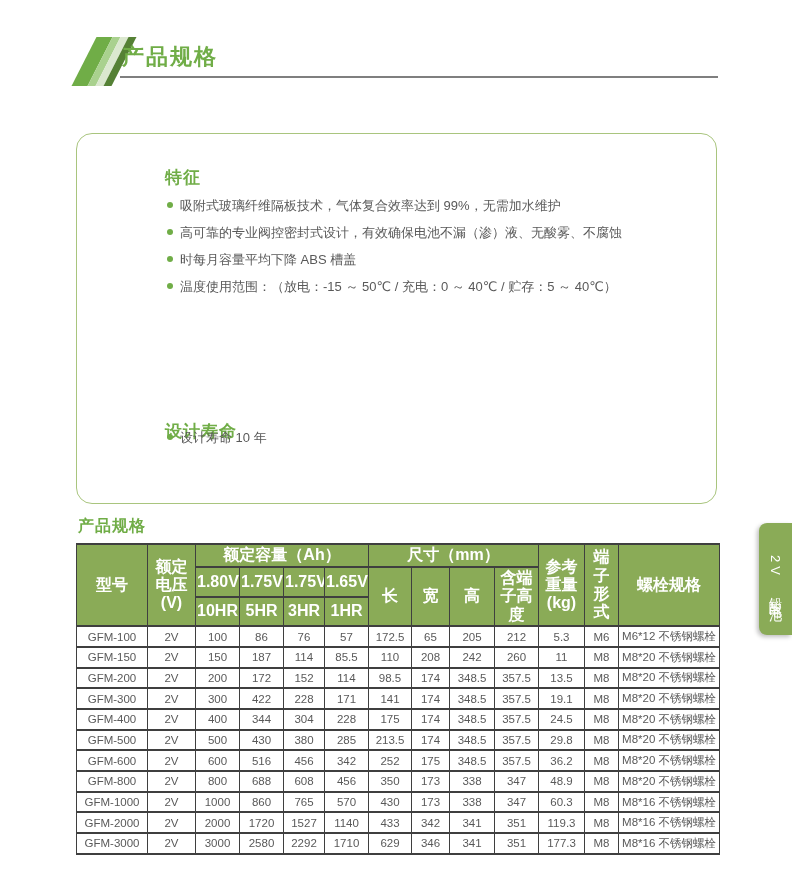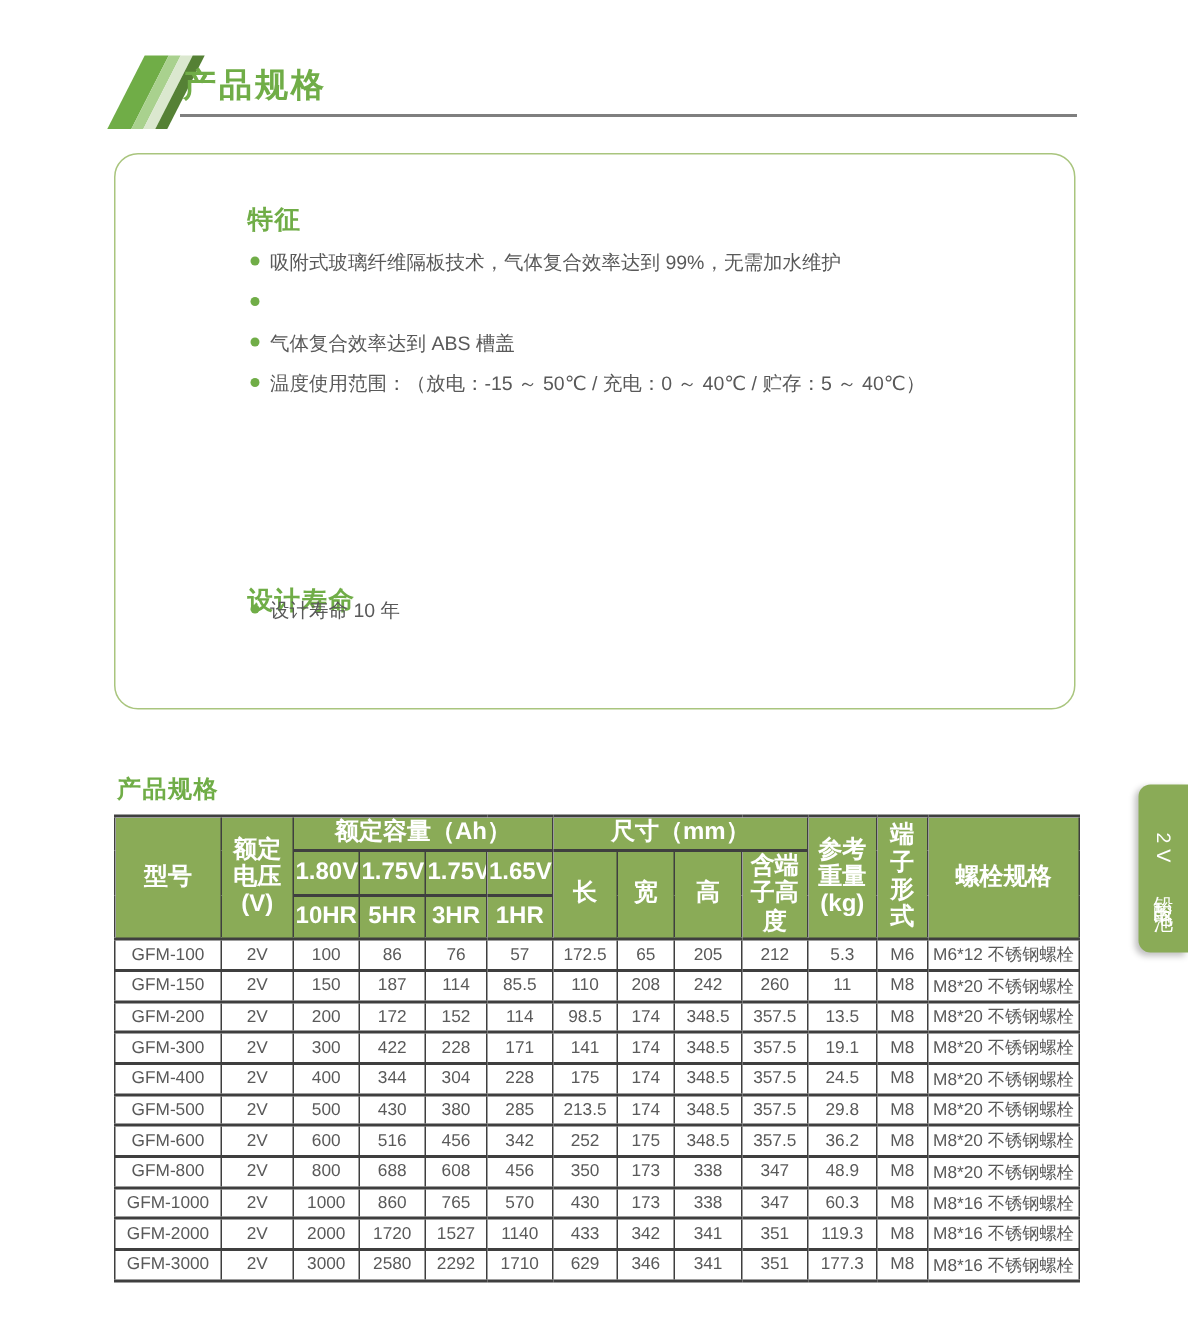--- a/index.html
+++ b/index.html
@@ -27,21 +27,21 @@
     position: absolute; left: 122px; top: 42px;
     font-size: 22px; color: #70ad47; letter-spacing: 2px;
   }
   .title-rule {
     position: absolute; left: 120px; top: 76px;
     width: 598px; height: 2px; background: #7f7f7f;
   }
 
   
   .features-box {
-    position: absolute; left: 76px; top: 102px;
+    position: absolute; left: 76px; top: 133px;
     width: 641px; height: 371px;
     border: 1px solid #a9c57e; border-radius: 16px;
     background: #ffffff;
   }
   .section-h { color: #70ad47; font-size: 17px; letter-spacing: 1px; }
   .feat-h { position: absolute; left: 88px; top: 32px; }
   .bullets { position: absolute; list-style: none; }
   .bullets.features { left: 90px; top: 58px; }
   .life-h { position: absolute; left: 88px; top: 266px; margin-top: 20px; }
   .bullets.life { left: 90px; top: 290px; }
@@ -100,25 +100,25 @@
 </div>
 <h1 class="page-title">产品规格</h1>
 <div class="title-rule"></div>
 
 <div class="features-box">
   <h2 class="section-h feat-h">特征</h2>
   <ul class="bullets features">
 
       <li><span class="dot"></span><span>吸附式玻璃纤维隔板技术，气体复合效率达到 99%，无需加水维护</span></li>
 
-      <li><span class="dot"></span></li>
-
-
-
-      <li><span class="dot"></span><span>气体复合效率达到 ABS 槽盖</span></li>
+      <li><span class="dot"></span><span>高可靠的专业阀控密封式设计，有效确保电池不漏（渗）液、无酸雾、不腐蚀</span></li>
+
+
+
+      <li><span class="dot"></span><span>时每月容量平均下降 ABS 槽盖</span></li>
 
 
       <li><span class="dot"></span><span>温度使用范围：（放电：-15 ～ 50℃ / 充电：0 ～ 40℃ / 贮存：5 ～ 40℃）</span></li>
 
   </ul>
 
   <h2 class="section-h life-h">设计寿命</h2>
   <ul class="bullets life">
 
       <li><span class="dot"></span><span>设计寿命 10 年</span></li>

